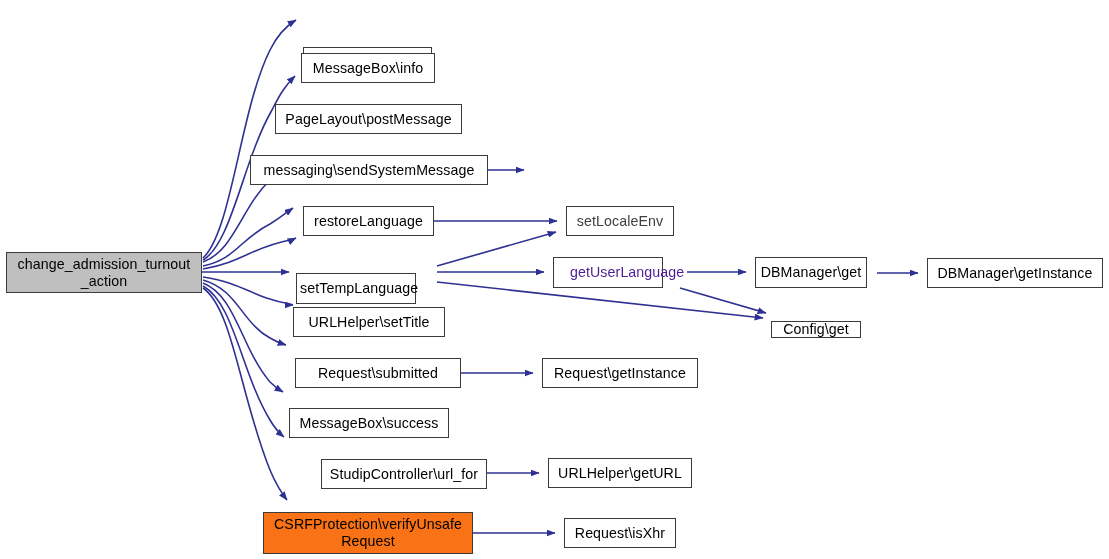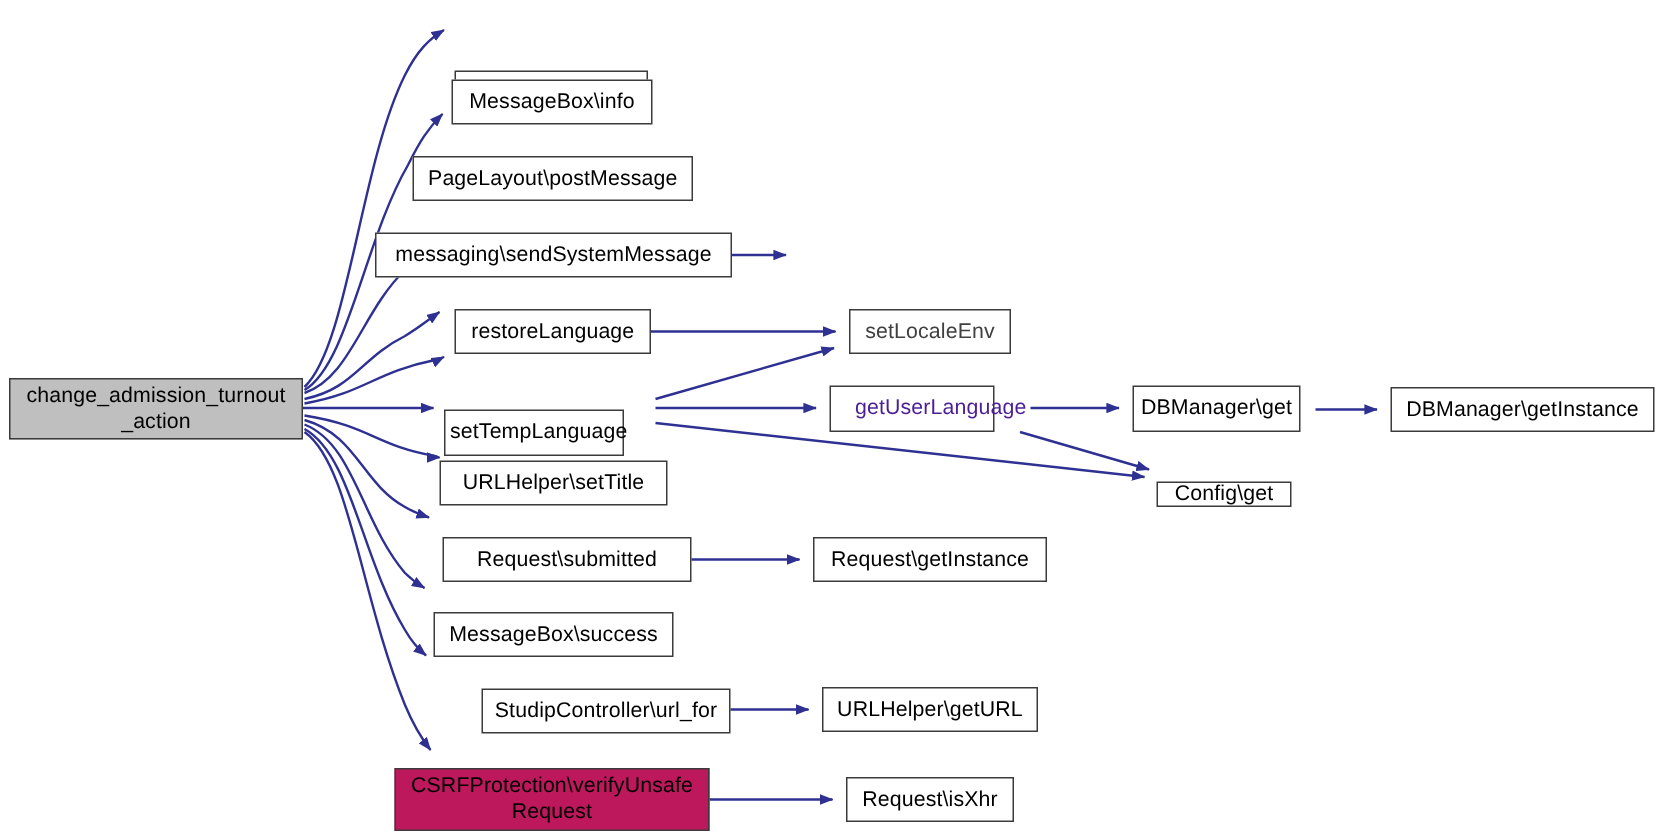--- a/index.html
+++ b/index.html
@@ -99,21 +99,21 @@
       <div class="node" style="left: 303px; top: 3px; width: 129px; height: 30px; background: rgb(255, 255, 255); border-color: rgb(59, 59, 59); color: rgb(0, 0, 0); margin-top: 44px;"><span class="node-label">Request\extract</span></div>
       <div class="node" style="left: 301px; top: 53px; width: 134px; height: 30px; background: rgb(255, 255, 255); border-color: rgb(59, 59, 59); color: rgb(0, 0, 0);"><span class="node-label">MessageBox\info</span></div>
       <div class="node" style="left: 275px; top: 104px; width: 187px; height: 30px; background: rgb(255, 255, 255); border-color: rgb(59, 59, 59); color: rgb(0, 0, 0);"><span class="node-label">PageLayout\postMessage</span></div>
       <div class="node" style="left: 250px; top: 155px; width: 238px; height: 30px; background: rgb(255, 255, 255); border-color: rgb(59, 59, 59); color: rgb(0, 0, 0);"><span class="node-label">messaging\sendSystemMessage</span></div>
       <div class="node" style="left: 303px; top: 206px; width: 131px; height: 30px; background: rgb(255, 255, 255); border-color: rgb(59, 59, 59); color: rgb(0, 0, 0); justify-content: flex-end;"><span class="node-label">restoreLanguage</span></div>
       <div class="node" style="left: 296px; top: 273px; width: 120px; height: 31px; background: rgb(255, 255, 255); border-color: rgb(59, 59, 59); color: rgb(0, 0, 0);"><span class="node-label">setTempLanguage</span></div>
       <div class="node" style="left: 293px; top: 307px; width: 152px; height: 30px; background: rgb(255, 255, 255); border-color: rgb(59, 59, 59); color: rgb(0, 0, 0);"><span class="node-label">URLHelper\setTitle</span></div>
       <div class="node" style="left: 295px; top: 358px; width: 166px; height: 30px; background: rgb(255, 255, 255); border-color: rgb(59, 59, 59); color: rgb(0, 0, 0);"><span class="node-label">Request\submitted</span></div>
       <div class="node" style="left: 289px; top: 408px; width: 160px; height: 30px; background: rgb(255, 255, 255); border-color: rgb(59, 59, 59); color: rgb(0, 0, 0);"><span class="node-label">MessageBox\success</span></div>
       <div class="node" style="left: 285px; top: 459px; width: 166px; height: 30px; background: rgb(255, 255, 255); border-color: rgb(59, 59, 59); color: rgb(0, 0, 0); margin-left: 36px;"><span class="node-label">StudipController\url_for</span></div>
-      <div class="node" style="left: 263px; top: 512px; width: 210px; height: 42px; background: #be185d; border-color: rgb(59, 59, 59); color: rgb(0, 0, 0);"><span class="node-label">CSRFProtection\verifyUnsafe
+      <div class="node" style="left: 263px; top: 512px; width: 210px; height: 42px; background: #f97316; border-color: rgb(59, 59, 59); color: rgb(0, 0, 0);"><span class="node-label">CSRFProtection\verifyUnsafe
 Request</span></div>
       <div class="node" style="left: 566px; top: 206px; width: 108px; height: 30px; background: rgb(255, 255, 255); border-color: rgb(59, 59, 59); color: #404040;"><span class="node-label">setLocaleEnv</span></div>
       <div class="node" style="left: 553px; top: 257px; width: 110px; height: 31px; background: rgb(255, 255, 255); border-color: rgb(59, 59, 59); color: #4c1d95; padding-left: 16px;"><span class="node-label">getUserLanguage</span></div>
       <div class="node" style="left: 771px; top: 321px; width: 90px; height: 17px; background: rgb(255, 255, 255); border-color: rgb(59, 59, 59); color: rgb(0, 0, 0);"><span class="node-label">Config\get</span></div>
       <div class="node" style="left: 542px; top: 358px; width: 156px; height: 30px; background: rgb(255, 255, 255); border-color: rgb(59, 59, 59); color: rgb(0, 0, 0);"><span class="node-label">Request\getInstance</span></div>
       <div class="node" style="left: 548px; top: 458px; width: 144px; height: 30px; background: rgb(255, 255, 255); border-color: rgb(59, 59, 59); color: rgb(0, 0, 0);"><span class="node-label">URLHelper\getURL</span></div>
       <div class="node" style="left: 564px; top: 518px; width: 112px; height: 30px; background: rgb(255, 255, 255); border-color: rgb(59, 59, 59); color: rgb(0, 0, 0);"><span class="node-label">Request\isXhr</span></div>
       <div class="node" style="left: 755px; top: 257px; width: 112px; height: 31px; background: rgb(255, 255, 255); border-color: rgb(59, 59, 59); color: rgb(0, 0, 0);"><span class="node-label">DBManager\get</span></div>
       <div class="node" style="left: 927px; top: 258px; width: 176px; height: 30px; background: rgb(255, 255, 255); border-color: rgb(59, 59, 59); color: rgb(0, 0, 0);"><span class="node-label">DBManager\getInstance</span></div>
     </div>

